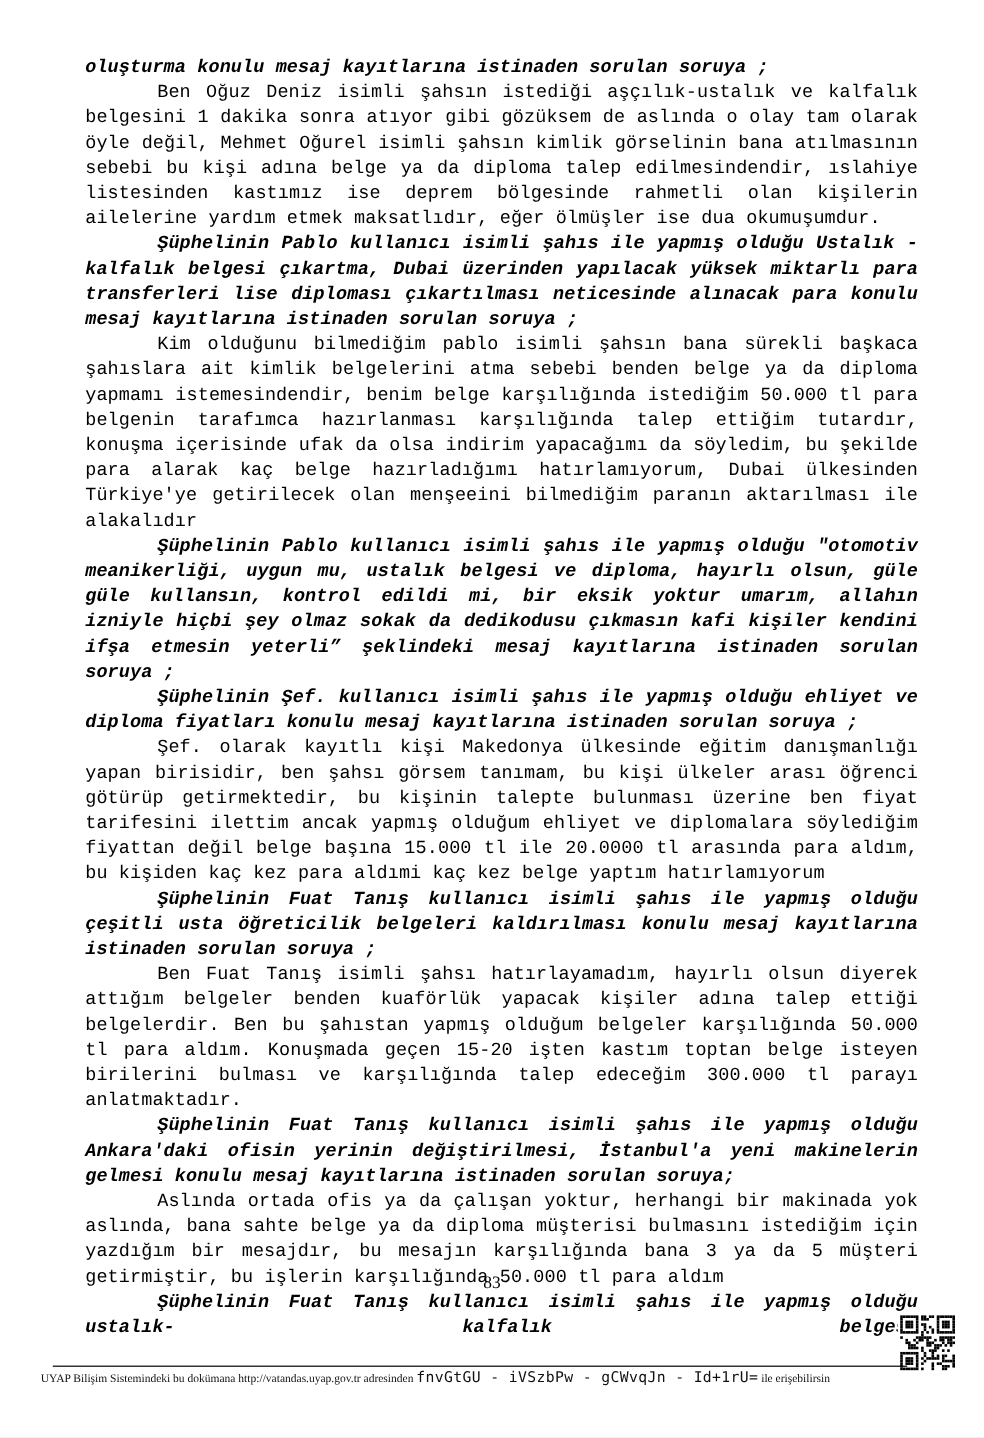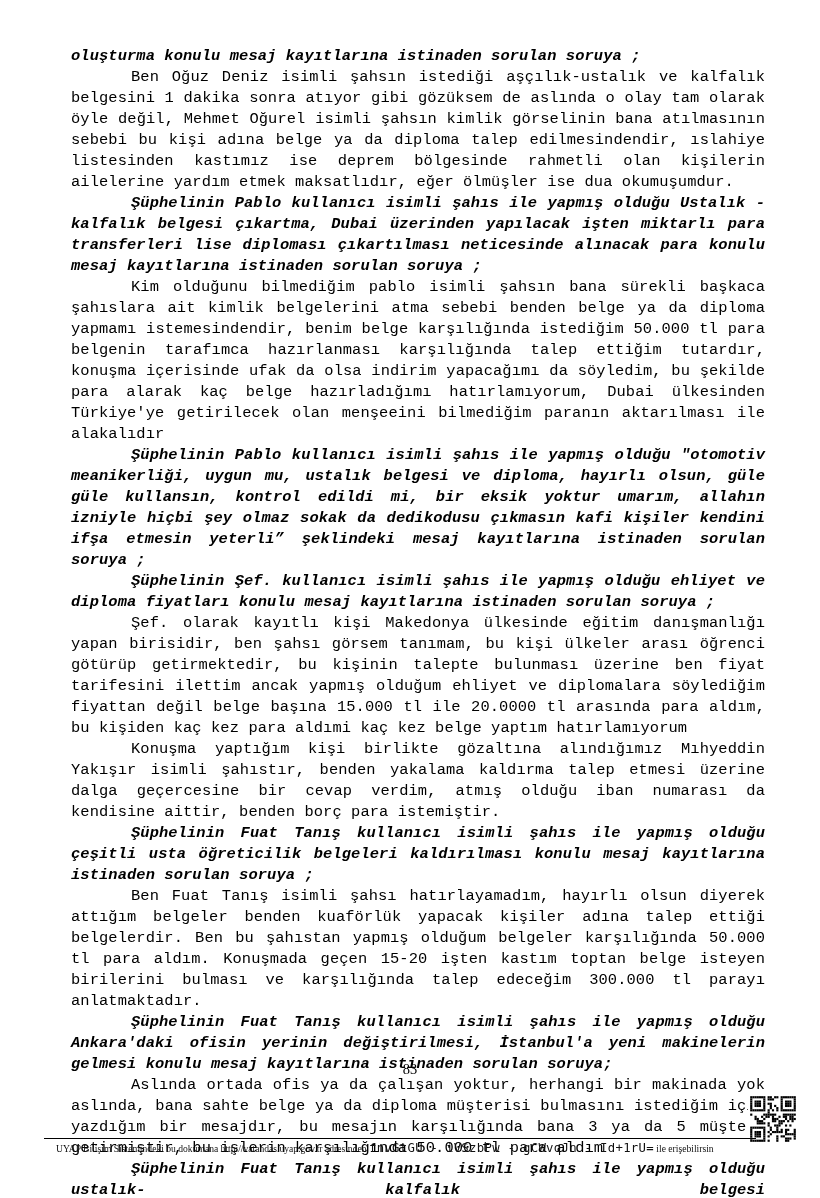--- a/index.html
+++ b/index.html
@@ -40,21 +40,21 @@
   }
   .footer-rule {
     position: absolute;
     left: 44px;
     top: 1138px;
     width: 712px;
     border-top: 1.5px solid #000000;
   }
   .footer-text {
     position: absolute;
-    left: 56px;
+    left: 34px;
     top: 1141px;
     width: 712px;
     white-space: nowrap;
     font-family: "Liberation Serif", serif;
     font-size: 9.6px;
     color: #111111;
   }
   .footer-text .code {
     font-family: "DejaVu Sans Mono", monospace;
     font-size: 12.3px;
@@ -69,26 +69,25 @@
   }
 </style>
 </head>
 <body>
 
 <div class="page">
 
   <div class="content">
     <p class="q no-indent">oluşturma konulu mesaj kayıtlarına istinaden sorulan soruya ;</p>
     <p class="a">Ben Oğuz Deniz isimli şahsın istediği aşçılık-ustalık ve kalfalık belgesini 1 dakika sonra atıyor gibi gözüksem de aslında o olay tam olarak öyle değil, Mehmet Oğurel isimli şahsın kimlik görselinin bana atılmasının sebebi bu kişi adına belge ya da diploma talep edilmesindendir, ıslahiye listesinden kastımız ise deprem bölgesinde rahmetli olan kişilerin ailelerine yardım etmek maksatlıdır, eğer ölmüşler ise dua okumuşumdur.</p>
-    <p class="q">Şüphelinin Pablo kullanıcı isimli şahıs ile yapmış olduğu Ustalık - kalfalık belgesi çıkartma, Dubai üzerinden yapılacak işten miktarlı para transferleri lise diploması çıkartılması neticesinde alınacak para konulu mesaj kayıtlarına istinaden sorulan soruya ;</p>
+    <p class="q">Şüphelinin Pablo kullanıcı isimli şahıs ile yapmış olduğu Ustalık - kalfalık belgesi çıkartma, Dubai üzerinden yapılacak yüksek miktarlı para transferleri lise diploması çıkartılması neticesinde alınacak para konulu mesaj kayıtlarına istinaden sorulan soruya ;</p>
     <p class="a">Kim olduğunu bilmediğim pablo isimli şahsın bana sürekli başkaca şahıslara ait kimlik belgelerini atma sebebi benden belge ya da diploma yapmamı istemesindendir, benim belge karşılığında istediğim 50.000 tl para belgenin tarafımca hazırlanması karşılığında talep ettiğim tutardır, konuşma içerisinde ufak da olsa indirim yapacağımı da söyledim, bu şekilde para alarak kaç belge hazırladığımı hatırlamıyorum, Dubai ülkesinden Türkiye'ye getirilecek olan menşeeini bilmediğim paranın aktarılması ile alakalıdır</p>
     <p class="q">Şüphelinin Pablo kullanıcı isimli şahıs ile yapmış olduğu  "otomotiv meanikerliği, uygun mu, ustalık belgesi ve diploma, hayırlı olsun, güle güle kullansın, kontrol edildi mi, bir eksik yoktur umarım, allahın izniyle hiçbi şey olmaz sokak da dedikodusu çıkmasın kafi kişiler kendini ifşa etmesin yeterli” şeklindeki mesaj kayıtlarına istinaden sorulan soruya ;</p>
     <p class="q">Şüphelinin Şef.  kullanıcı isimli şahıs ile yapmış olduğu  ehliyet ve diploma fiyatları konulu mesaj kayıtlarına istinaden sorulan soruya ;</p>
     <p class="a">Şef. olarak kayıtlı kişi Makedonya ülkesinde eğitim danışmanlığı yapan birisidir, ben şahsı görsem tanımam, bu kişi ülkeler arası öğrenci götürüp getirmektedir, bu kişinin talepte bulunması üzerine ben fiyat tarifesini ilettim ancak yapmış olduğum ehliyet ve diplomalara söylediğim fiyattan değil belge başına 15.000 tl ile 20.0000 tl arasında para aldım, bu kişiden kaç kez para aldımi kaç kez belge yaptım hatırlamıyorum</p>
-    <p class="a">Konuşma yaptığım kişi birlikte gözaltına alındığımız Mıhyeddin Yakışır isimli şahıstır, benden yakalama kaldırma talep etmesi üzerine dalga geçercesine bir cevap verdim, atmış olduğu iban numarası da kendisine aittir, benden borç para istemiştir.</p>
     <p class="q">Şüphelinin Fuat Tanış  kullanıcı isimli şahıs ile yapmış olduğu çeşitli usta öğreticilik belgeleri kaldırılması konulu mesaj kayıtlarına istinaden sorulan soruya ;</p>
     <p class="a">Ben Fuat Tanış isimli şahsı hatırlayamadım, hayırlı olsun diyerek attığım belgeler benden kuaförlük yapacak kişiler adına talep ettiği belgelerdir. Ben bu şahıstan yapmış olduğum belgeler karşılığında 50.000 tl para aldım. Konuşmada geçen 15-20 işten kastım toptan belge isteyen birilerini bulması ve karşılığında talep edeceğim 300.000 tl parayı anlatmaktadır.</p>
     <p class="q">Şüphelinin Fuat Tanış  kullanıcı isimli şahıs ile yapmış olduğu Ankara'daki ofisin yerinin değiştirilmesi, İstanbul'a yeni makinelerin gelmesi konulu mesaj kayıtlarına istinaden sorulan soruya;</p>
     <p class="a">Aslında ortada ofis ya da çalışan yoktur, herhangi bir makinada yok aslında, bana sahte belge ya da diploma müşterisi bulmasını istediğim için yazdığım bir mesajdır, bu mesajın karşılığında bana 3 ya da 5 müşteri getirmiştir, bu işlerin karşılığında 50.000 tl para aldım</p>
     <p class="q justify-last">Şüphelinin Fuat Tanış  kullanıcı isimli şahıs ile yapmış olduğu ustalık- kalfalık belgesi</p>
   </div>
 
   <div class="page-number">83</div>
 
   <div class="qr" id="qr"><svg width="50" height="50" viewBox="0 0 50 50" xmlns="http://www.w3.org/2000/svg">

